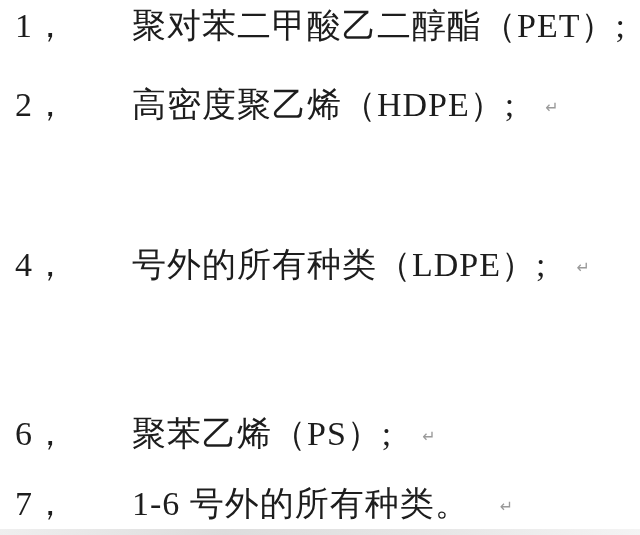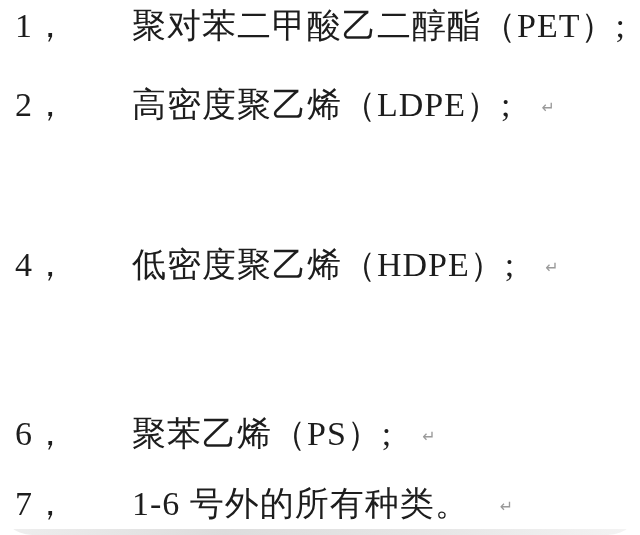--- a/index.html
+++ b/index.html
@@ -8,21 +8,20 @@
     background: #ffffff;
   }
   .page {
     position: relative;
     width: 640px;
     height: 535px;
     background: #ffffff;
     overflow: hidden;
     font-family: "Liberation Serif", "DejaVu Serif", serif;
     color: #1d1d1d;
-    border-radius: 32px;
   }
   .row {
     position: absolute;
     left: 15px;
     white-space: nowrap;
     font-size: 34px;
     line-height: 40px;
   }
   .row-0 { top: 6px; }
   .row-1 { top: 85px; }
@@ -59,26 +58,26 @@
 </head>
 <body>
 
 <div class="page">
 
   <div class="row row-0">
     <span class="num">1，</span><span class="txt">聚对苯二甲酸乙二醇酯（PET）;</span><span class="mark"></span>
   </div>
 
   <div class="row row-1">
-    <span class="num">2，</span><span class="txt">高密度聚乙烯（LDPE）;</span><span class="mark">↵</span>
+    <span class="num">2，</span><span class="txt">高密度聚乙烯（HDPE）;</span><span class="mark">↵</span>
   </div>
 
 
   <div class="row row-3">
-    <span class="num">4，</span><span class="txt">低密度聚乙烯（HDPE）;</span><span class="mark">↵</span>
+    <span class="num">4，</span><span class="txt">号外的所有种类（LDPE）;</span><span class="mark">↵</span>
   </div>
 
 
   <div class="row row-5">
     <span class="num">6，</span><span class="txt">聚苯乙烯（PS）;</span><span class="mark">↵</span>
   </div>
 
   <div class="row row-6">
     <span class="num">7，</span><span class="txt">1-6 号外的所有种类。</span><span class="mark">↵</span>
   </div>

